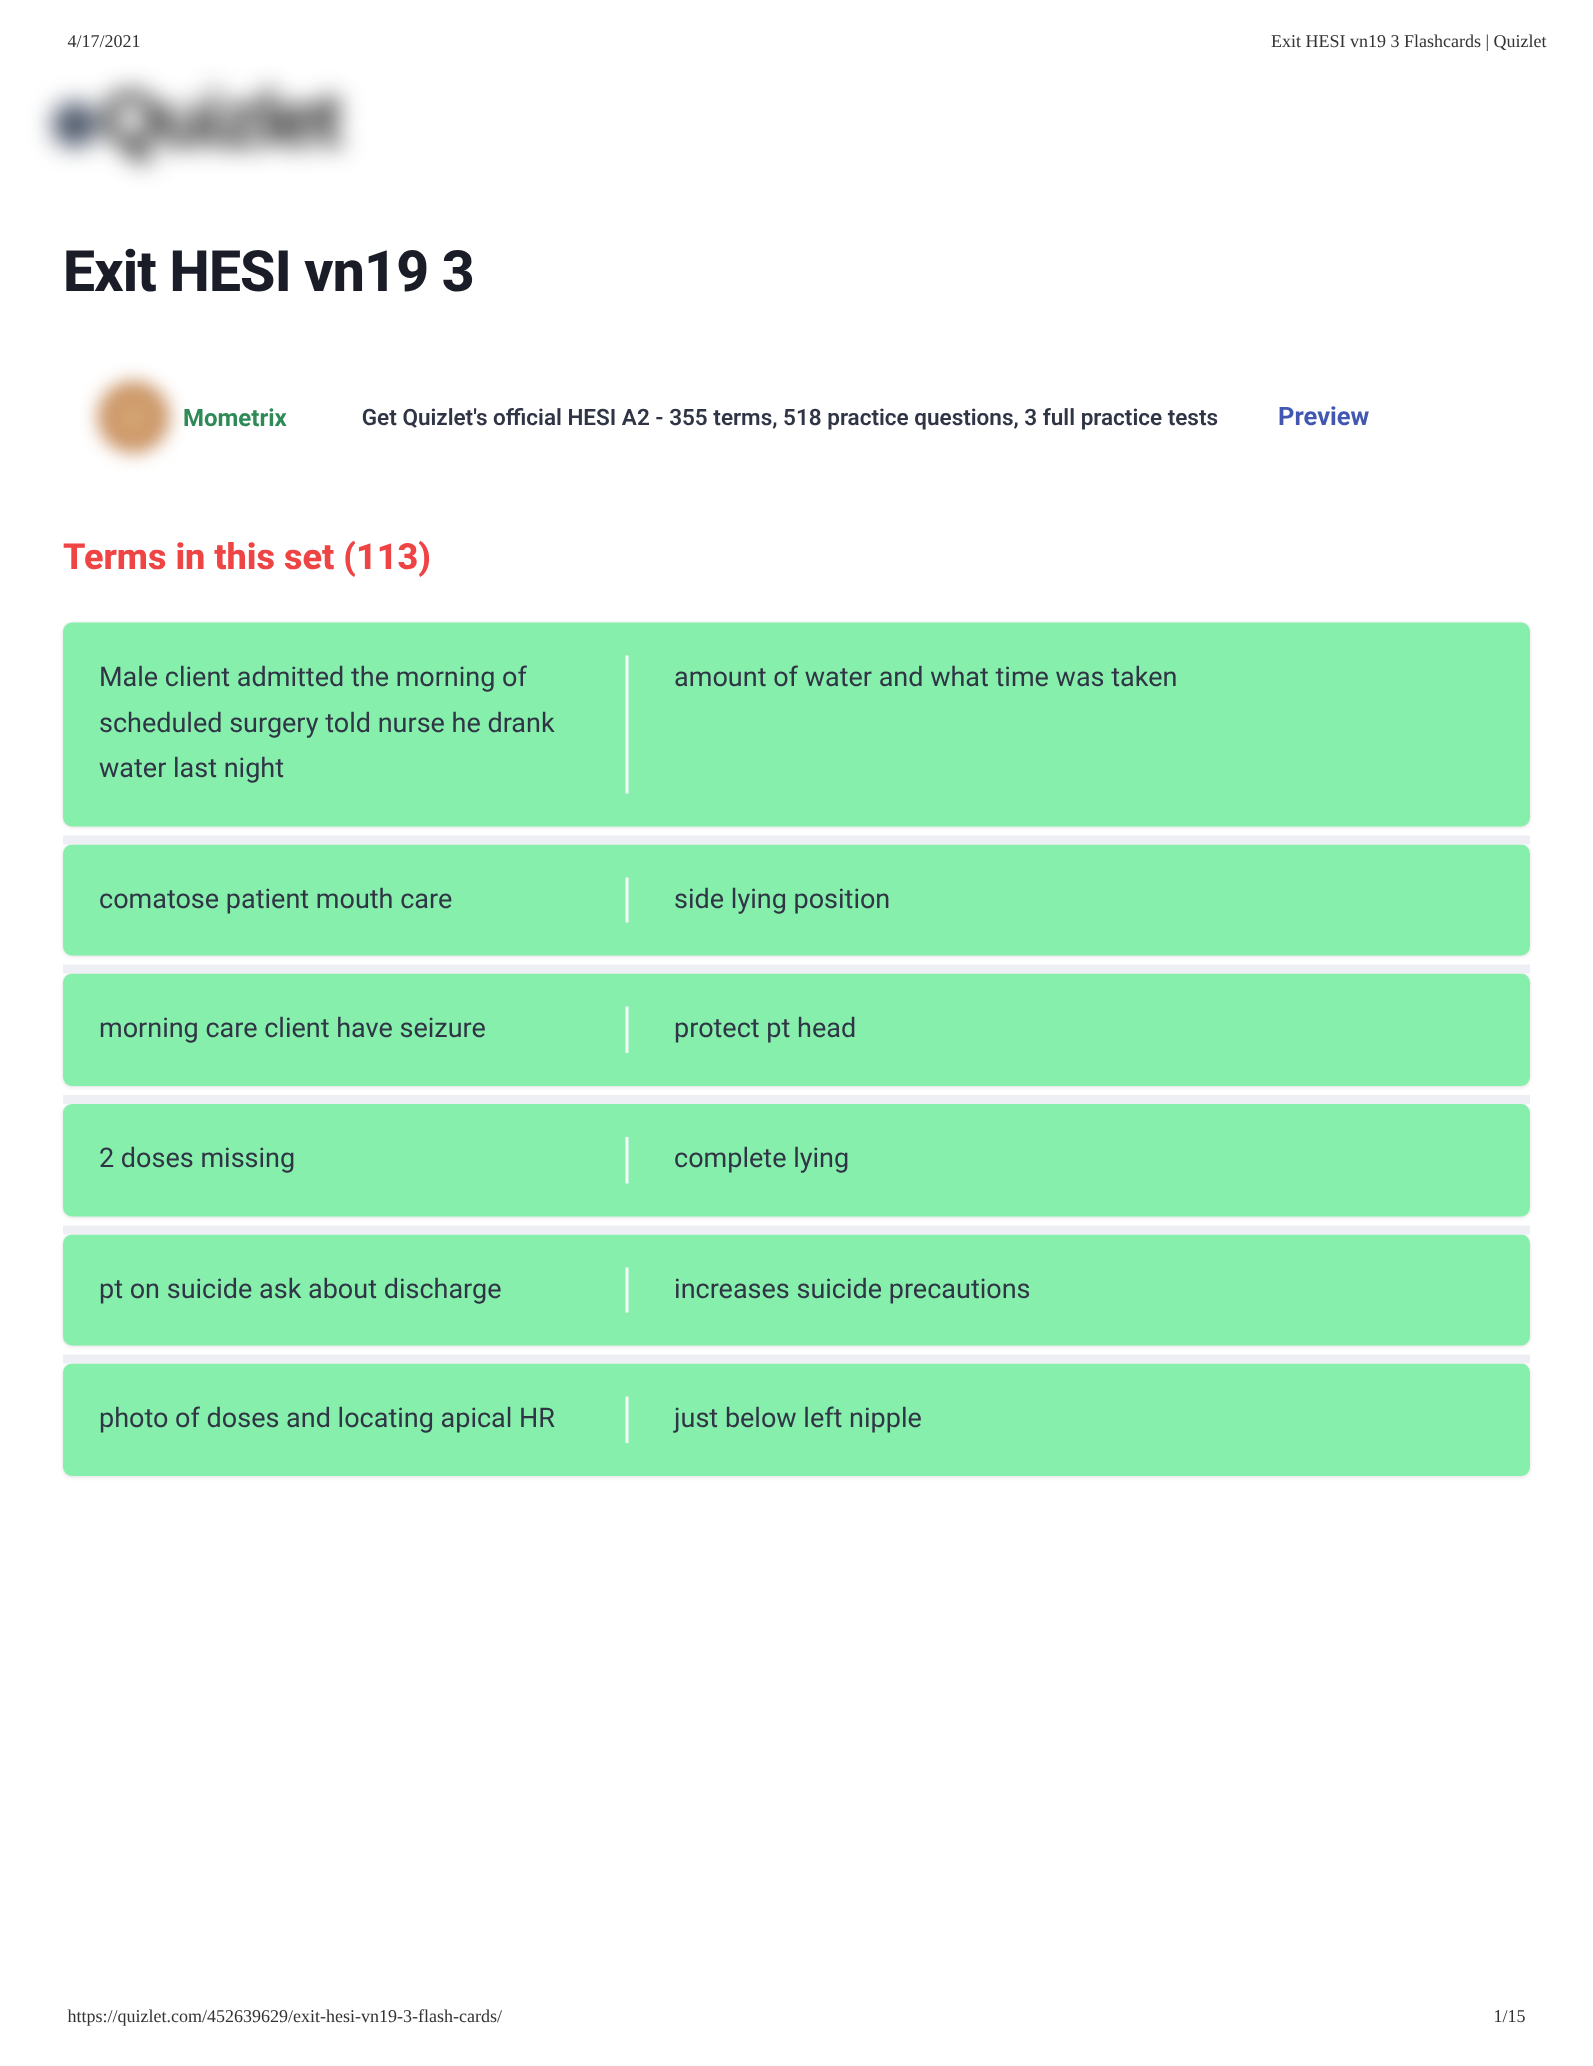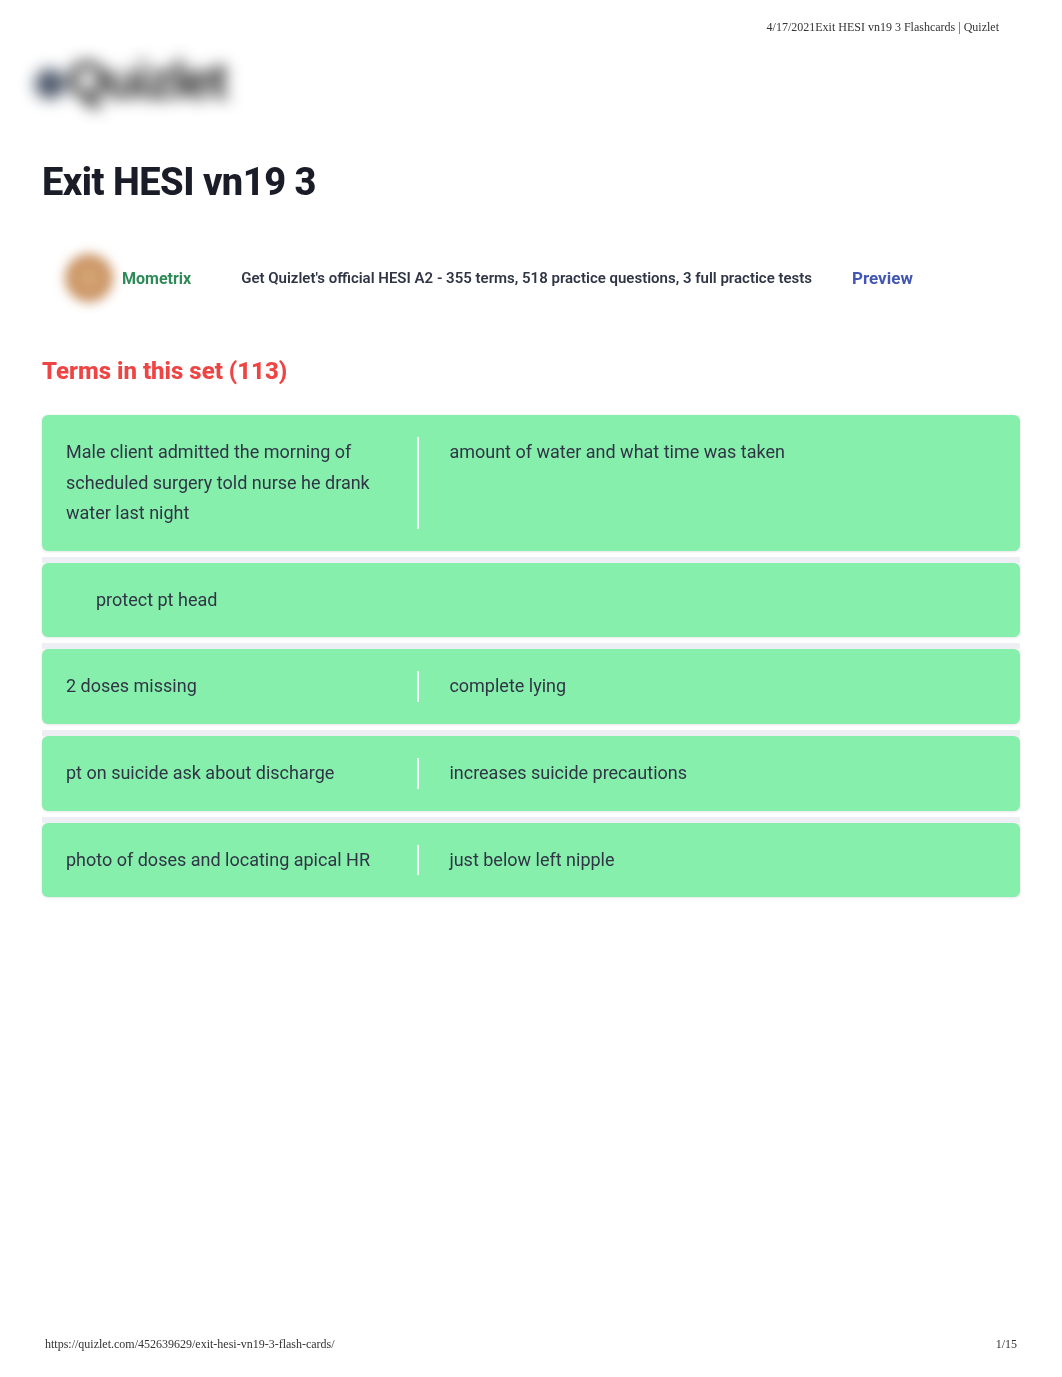--- a/index.html
+++ b/index.html
@@ -9,22 +9,22 @@
     }
     body {
       font-family: -apple-system, BlinkMacSystemFont, 'Segoe UI', Roboto, Helvetica, Arial, sans-serif;
       background: #fff;
       width: 1062px;
       min-height: 1377px;
       position: relative;
     }
     .header-meta {
       display: flex;
-      justify-content: flex-end;
-      padding: 20px 63px 10px 45px;
+      justify-content: space-between;
+      padding: 20px 31px 10px 45px;
       font-size: 12px;
       color: #333;
       font-family: 'Times New Roman', serif;
     }
     .logo {
       margin: 5px 0 0 35px;
       filter: blur(8px);
       font-size: 52px;
       font-weight: 900;
       color: #1a1a1a;
@@ -157,20 +157,25 @@
 </div>
 
 <h2 class="terms-header">Terms in this set (113)</h2>
 
 <div class="cards-container">
   <div class="card">
     <div class="card-term">Male client admitted the morning of scheduled surgery told nurse he drank water last night</div>
     <div class="card-def">amount of water and what time was taken</div>
   </div>
   <div class="card">
+    <div class="card-term">comatose patient mouth care</div>
+    <div class="card-def">side lying position</div>
+  </div>
+  <div class="card">
+    <div class="card-term">morning care client have seizure</div>
     <div class="card-def">protect pt head</div>
   </div>
   <div class="card">
     <div class="card-term">2 doses missing</div>
     <div class="card-def">complete lying</div>
   </div>
   <div class="card">
     <div class="card-term">pt on suicide ask about discharge</div>
     <div class="card-def">increases suicide precautions</div>
   </div>

